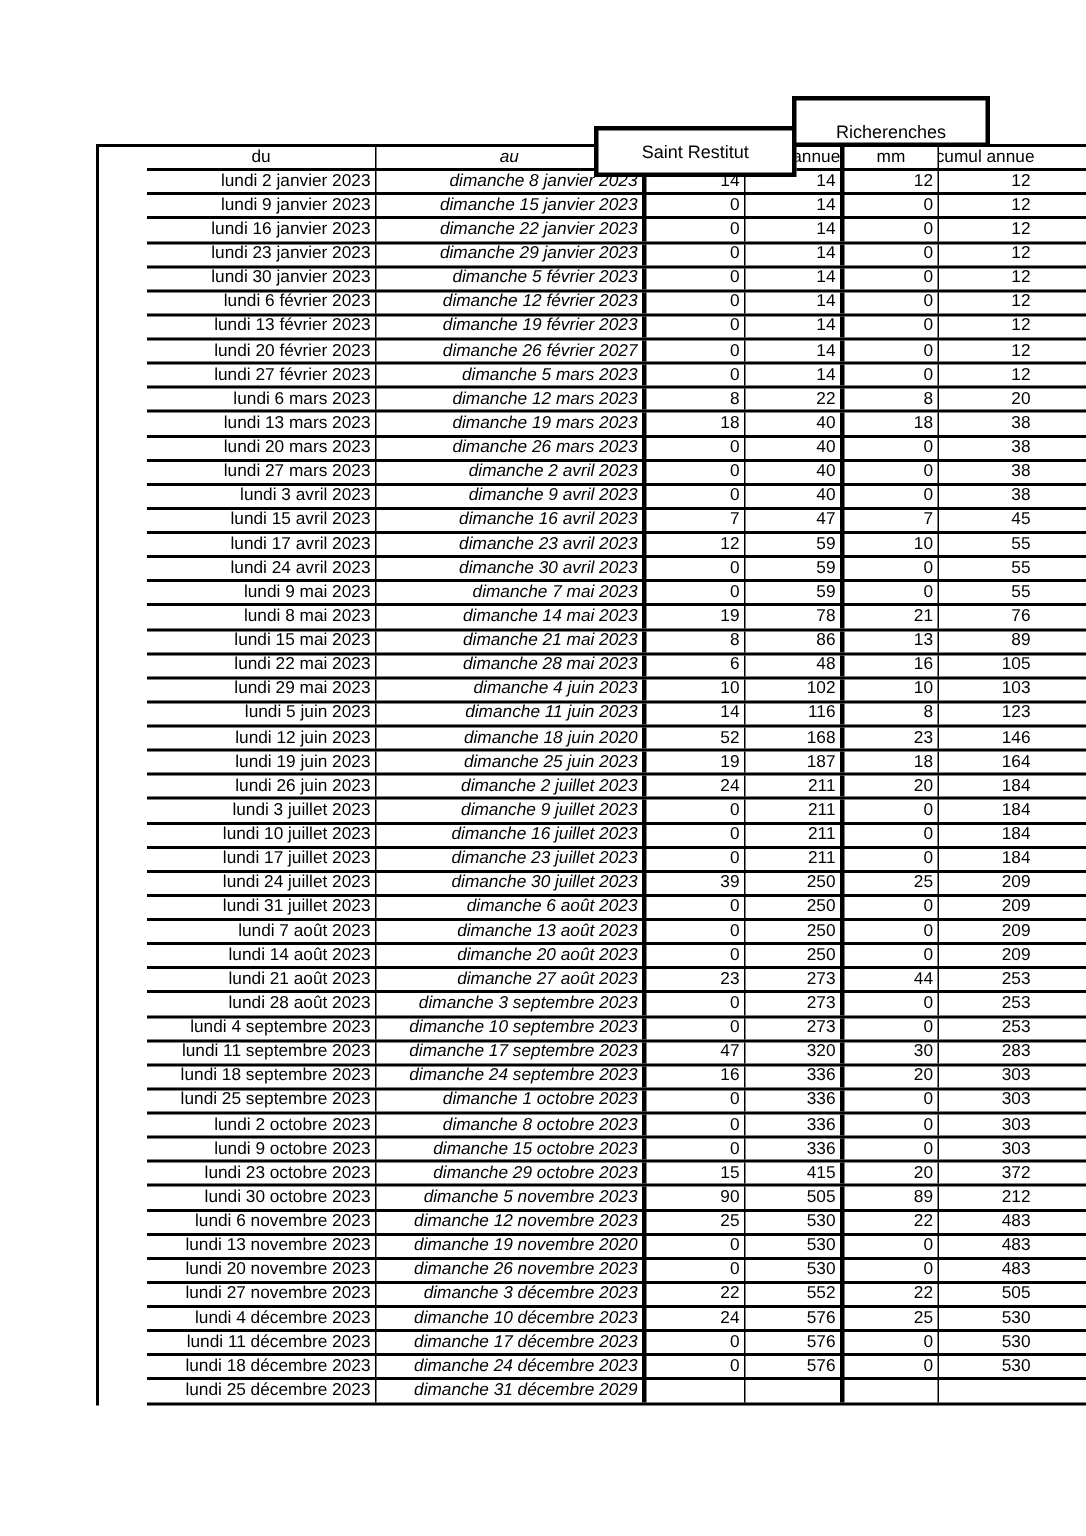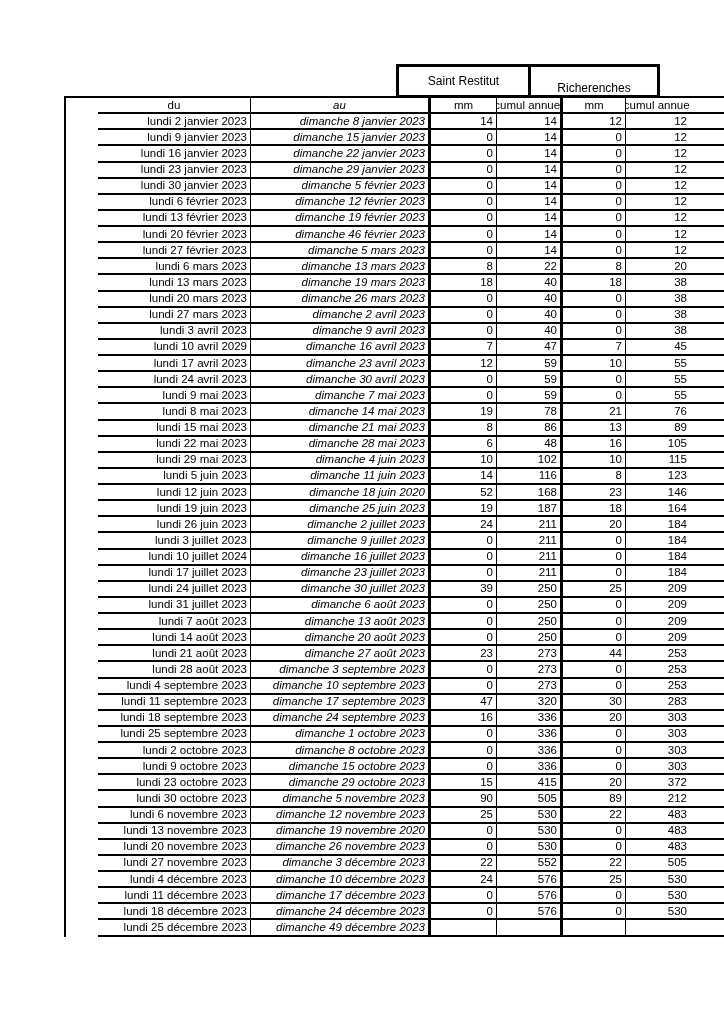--- a/index.html
+++ b/index.html
@@ -26,21 +26,21 @@
     height: 34px;
     border: 3px solid #000000;
     box-sizing: border-box;
     background: #ffffff;
     display: flex;
     align-items: center;
     justify-content: center;
     font-size: 12px;
     z-index: 2;
   }
-  .box-sr { left: 396px; width: 135px; }
+  .box-sr { left: 396px; width: 135px; margin-top: 20px; }
   .box-ri { left: 528px; width: 132px; align-items: flex-end; }
 
   .rain-table {
     position: absolute;
     left: 64px;
     top: 96px;
     width: 688px;
     box-sizing: border-box;
     border-top: 2px solid #000000;
     border-left: 2px solid #000000;
@@ -147,37 +147,37 @@
         <div class="row">
           <div class="cell c0 val">lundi 13 février 2023</div>
           <div class="cell c1 val">dimanche 19 février 2023</div>
           <div class="cell c2 val">0</div>
           <div class="cell c3 val">14</div>
           <div class="cell c4 val">0</div>
           <div class="cell c5 val">12</div>
         </div>
         <div class="row">
           <div class="cell c0 val">lundi 20 février 2023</div>
-          <div class="cell c1 val">dimanche 46 février 2023</div>
+          <div class="cell c1 val">dimanche 26 février 2027</div>
           <div class="cell c2 val">0</div>
           <div class="cell c3 val">14</div>
           <div class="cell c4 val">0</div>
           <div class="cell c5 val">12</div>
         </div>
         <div class="row">
           <div class="cell c0 val">lundi 27 février 2023</div>
           <div class="cell c1 val">dimanche 5 mars 2023</div>
           <div class="cell c2 val">0</div>
           <div class="cell c3 val">14</div>
           <div class="cell c4 val">0</div>
           <div class="cell c5 val">12</div>
         </div>
         <div class="row">
           <div class="cell c0 val">lundi 6 mars 2023</div>
-          <div class="cell c1 val">dimanche 13 mars 2023</div>
+          <div class="cell c1 val">dimanche 12 mars 2023</div>
           <div class="cell c2 val">8</div>
           <div class="cell c3 val">22</div>
           <div class="cell c4 val">8</div>
           <div class="cell c5 val">20</div>
         </div>
         <div class="row">
           <div class="cell c0 val">lundi 13 mars 2023</div>
           <div class="cell c1 val">dimanche 19 mars 2023</div>
           <div class="cell c2 val">18</div>
           <div class="cell c3 val">40</div>
@@ -202,21 +202,21 @@
         </div>
         <div class="row">
           <div class="cell c0 val">lundi 3 avril 2023</div>
           <div class="cell c1 val">dimanche 9 avril 2023</div>
           <div class="cell c2 val">0</div>
           <div class="cell c3 val">40</div>
           <div class="cell c4 val">0</div>
           <div class="cell c5 val">38</div>
         </div>
         <div class="row">
-          <div class="cell c0 val">lundi 10 avril 2029</div>
+          <div class="cell c0 val">lundi 15 avril 2023</div>
           <div class="cell c1 val">dimanche 16 avril 2023</div>
           <div class="cell c2 val">7</div>
           <div class="cell c3 val">47</div>
           <div class="cell c4 val">7</div>
           <div class="cell c5 val">45</div>
         </div>
         <div class="row">
           <div class="cell c0 val">lundi 17 avril 2023</div>
           <div class="cell c1 val">dimanche 23 avril 2023</div>
           <div class="cell c2 val">12</div>
@@ -263,21 +263,21 @@
           <div class="cell c3 val">48</div>
           <div class="cell c4 val">16</div>
           <div class="cell c5 val">105</div>
         </div>
         <div class="row">
           <div class="cell c0 val">lundi 29 mai 2023</div>
           <div class="cell c1 val">dimanche 4 juin 2023</div>
           <div class="cell c2 val">10</div>
           <div class="cell c3 val">102</div>
           <div class="cell c4 val">10</div>
-          <div class="cell c5 val">115</div>
+          <div class="cell c5 val">103</div>
         </div>
         <div class="row">
           <div class="cell c0 val">lundi 5 juin 2023</div>
           <div class="cell c1 val">dimanche 11 juin 2023</div>
           <div class="cell c2 val">14</div>
           <div class="cell c3 val">116</div>
           <div class="cell c4 val">8</div>
           <div class="cell c5 val">123</div>
         </div>
         <div class="row">
@@ -306,21 +306,21 @@
         </div>
         <div class="row">
           <div class="cell c0 val">lundi 3 juillet 2023</div>
           <div class="cell c1 val">dimanche 9 juillet 2023</div>
           <div class="cell c2 val">0</div>
           <div class="cell c3 val">211</div>
           <div class="cell c4 val">0</div>
           <div class="cell c5 val">184</div>
         </div>
         <div class="row">
-          <div class="cell c0 val">lundi 10 juillet 2024</div>
+          <div class="cell c0 val">lundi 10 juillet 2023</div>
           <div class="cell c1 val">dimanche 16 juillet 2023</div>
           <div class="cell c2 val">0</div>
           <div class="cell c3 val">211</div>
           <div class="cell c4 val">0</div>
           <div class="cell c5 val">184</div>
         </div>
         <div class="row">
           <div class="cell c0 val">lundi 17 juillet 2023</div>
           <div class="cell c1 val">dimanche 23 juillet 2023</div>
           <div class="cell c2 val">0</div>
@@ -491,21 +491,21 @@
         <div class="row">
           <div class="cell c0 val">lundi 18 décembre 2023</div>
           <div class="cell c1 val">dimanche 24 décembre 2023</div>
           <div class="cell c2 val">0</div>
           <div class="cell c3 val">576</div>
           <div class="cell c4 val">0</div>
           <div class="cell c5 val">530</div>
         </div>
         <div class="row">
           <div class="cell c0 val">lundi 25 décembre 2023</div>
-          <div class="cell c1 val">dimanche 49 décembre 2023</div>
+          <div class="cell c1 val">dimanche 31 décembre 2029</div>
           <div class="cell c2 val"></div>
           <div class="cell c3 val"></div>
           <div class="cell c4 val"></div>
           <div class="cell c5 val"></div>
         </div>
       </div>
   </div>
 
 </div>
 

